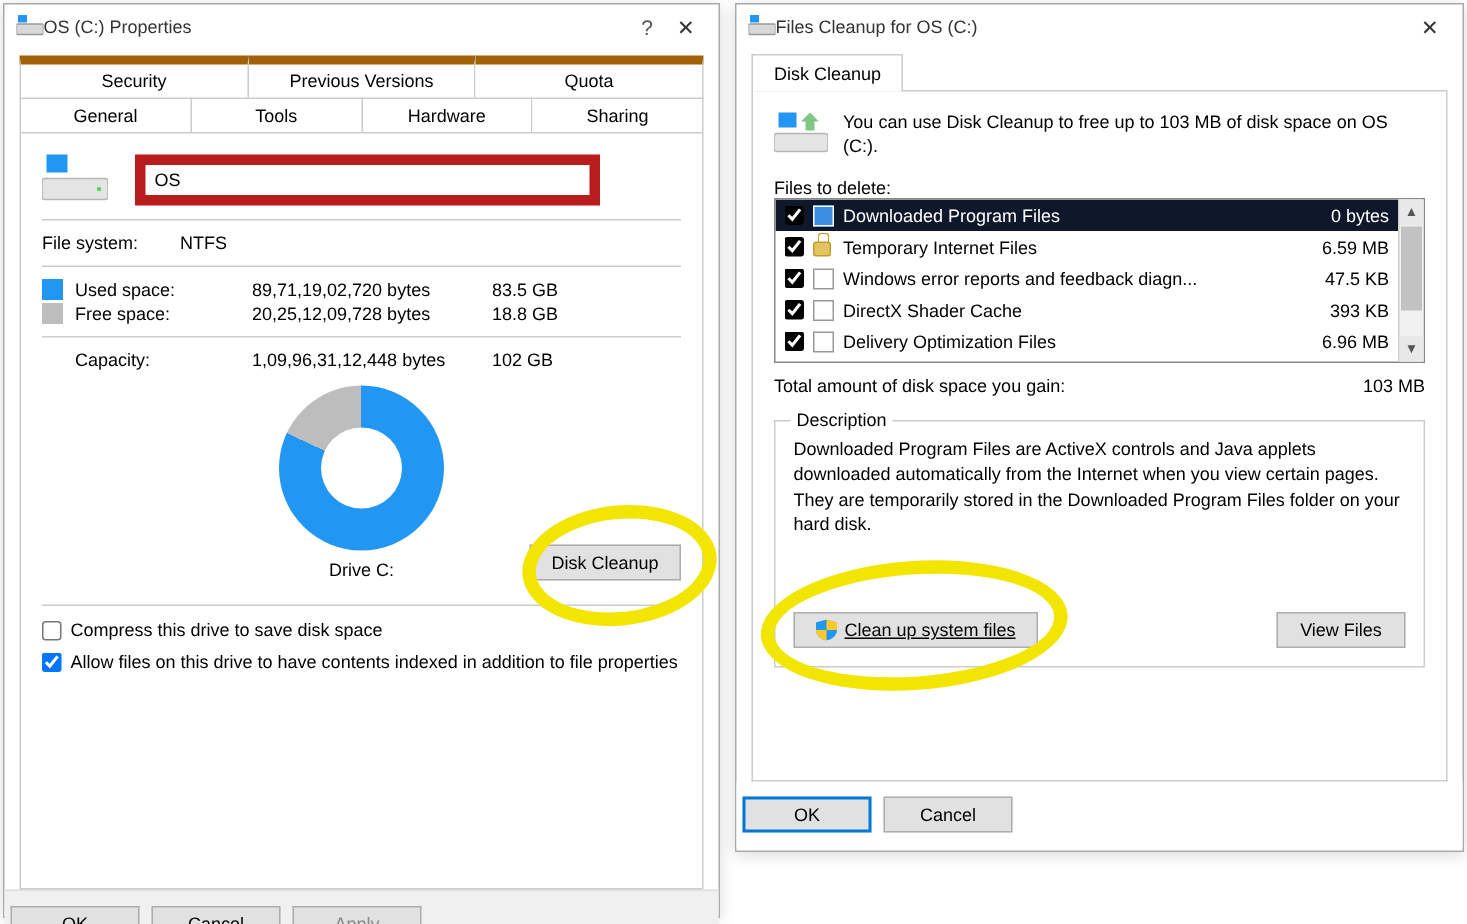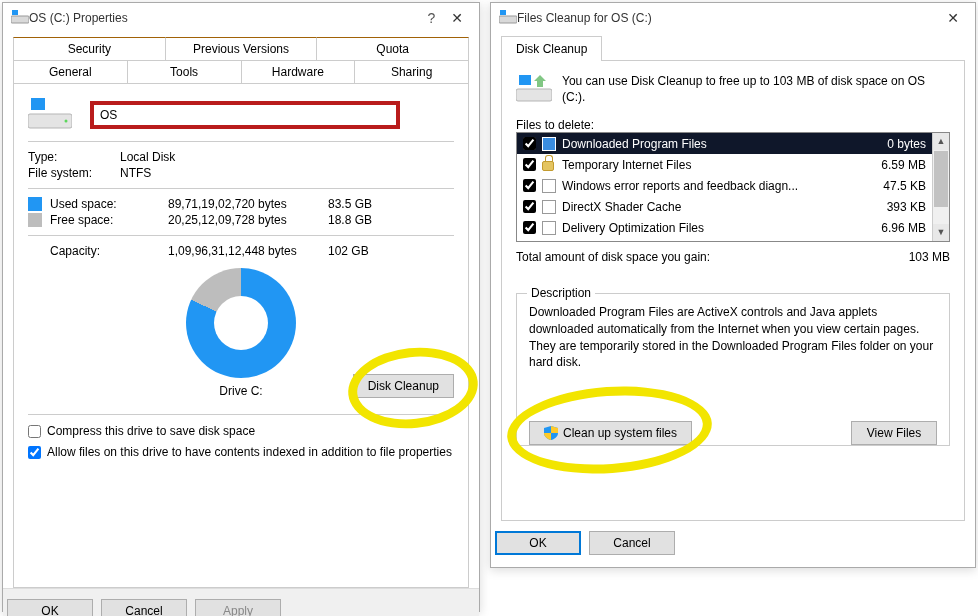--- a/index.html
+++ b/index.html
@@ -8,27 +8,27 @@
   .titlebar { display: flex; align-items: center; padding: 6px 8px; height: 30px; }
   .titlebar .title { flex: 1; font-size: 12px; color: #333; }
   .close-x { font-size: 14px; color: #333; padding: 0 8px; cursor: default; }
   .help-q { font-size: 14px; color: #555; padding: 0 8px; cursor: default; }
   .tab-area { margin: 4px 10px 0 10px; position: relative; }
   .tab-row { display: flex; }
   .tab { flex: 1; text-align: center; padding: 4px 0; border: 1px solid #ccc; border-bottom: none; background: #fff; font-size: 12px; cursor: default; position: relative; }
   .tab + .tab { border-left: none; }
   .tab.active { background: #fff; z-index: 2; }
   .tab.inactive { background: #fff; }
-  .tab-row.upper .tab { border-top: 1px solid #a16207; }
+  .tab-row.upper .tab { border-top: 6px solid #a16207; }
   .tab-body { border: 1px solid #ccc; padding: 10px 14px; position: relative; }
   .row { display: flex; align-items: center; margin: 2px 0; }
   .sep { border: none; border-top: 1px solid #ccc; margin: 8px 0; }
   .label { color: #000; }
   .val { color: #000; }
-  input.text { border: 4px solid #b91c1c; padding: 3px 6px; width: 310px; font-size: 12px; }
+  input.text { border: 7px solid #b91c1c; padding: 3px 6px; width: 310px; font-size: 12px; }
   .sq { width: 14px; height: 14px; display: inline-block; margin-right: 8px; }
   .used-sq { background: #2196f3; }
   .free-sq { background: #bdbdbd; }
   .donut { width: 110px; height: 110px; border-radius: 50%; background: conic-gradient(#2196f3 0deg 295deg, #bdbdbd 295deg 360deg); position: relative; margin: 10px auto 6px; }
   .donut::after { content: ""; position: absolute; top: 28px; left: 28px; width: 54px; height: 54px; background: #fff; border-radius: 50%; }
   .btn { background: #e1e1e1; border: 1px solid #adadad; padding: 4px 14px; font-size: 12px; cursor: default; min-width: 86px; text-align: center; }
   .btn.default { border: 2px solid #0078d7; padding: 3px 13px; }
   .btn.disabled { color: #888; }
   .check-row { display: flex; align-items: flex-start; margin: 5px 0; }
   .check-row input { margin: 2px 6px 0 0; }
@@ -46,21 +46,21 @@
   .file-item.selected { background: #0f172a; color: #fff; }
   .file-item input { margin: 0 6px 0 0; accent-color: #000; }
   .file-item .fi-icon { width: 14px; height: 14px; margin-right: 6px; display: inline-block; background: #fff; border: 1px solid #999; }
   .file-item.selected .fi-icon { border-color: #fff; }
   .file-item .fi-name { flex: 1; white-space: nowrap; overflow: hidden; text-overflow: ellipsis; font-size: 12px; }
   .file-item .fi-size { font-size: 12px; padding-left: 8px; }
   .scrollbar { width: 17px; background: #f0f0f0; border-left: 1px solid #ccc; display: flex; flex-direction: column; }
   .scrollbar .arrow { height: 17px; text-align: center; font-size: 9px; line-height: 17px; color: #555; background: #e8e8e8; }
   .scrollbar .thumb { flex: 0 0 56px; background: #c2c2c2; margin: 1px; }
   .scrollbar .track { flex: 1; }
-  .group { border: 1px solid #ccc; margin-top: 29px; padding: 10px 12px 0; position: relative; }
+  .group { border: 1px solid #ccc; margin-top: 16px; padding: 10px 12px 12px; position: relative; }
   .group .legend { position: absolute; top: -8px; left: 10px; background: #fff; padding: 0 4px; font-size: 12px; }
   .total-row { display: flex; justify-content: space-between; margin-top: 8px; }
   .shield { width: 14px; height: 14px; display: inline-block; margin-right: 5px; vertical-align: -2px; }
   .lock-icon { position: relative; }
   .lock-icon::before { content: ""; position: absolute; left: 3px; top: -3px; width: 6px; height: 6px; border: 1.5px solid #c39b2f; border-bottom: none; border-radius: 3px 3px 0 0; }
   .lock-icon-body { width: 12px; height: 10px; background: #e4c460; border: 1px solid #c39b2f; border-radius: 2px; margin-top: 3px; }
   
   .scribble { position: absolute; border-radius: 50%; border: 9px solid #f2e500; pointer-events: none; }
   .disk-little { display: inline-block; }
 </style>
@@ -98,24 +98,20 @@
           <svg width="44" height="34">
               <rect x="0" y="18" width="44" height="14" rx="2" fill="#e4e4e4" stroke="#b5b5b5"></rect>
               <circle cx="38" cy="25" r="1.5" fill="#5bd75b"></circle>
               <rect x="3" y="2" width="14" height="12" fill="#2196f3"></rect>
             </svg>
         </span>
         <input class="text" value="OS" style="">
       </div>
       <hr class="sep">
       <div class="row">
-          <span class="label" style="width:92px;">Type:</span>
-          <span class="val">Local Disk</span>
-        </div>
-      <div class="row">
           <span class="label" style="width:92px;">File system:</span>
           <span class="val">NTFS</span>
         </div>
       <hr class="sep">
       <div class="row">
         <span class="sq used-sq"></span>
         <span style="width:118px;">Used space:</span>
         <span style="width:160px;">89,71,19,02,720 bytes</span>
         <span>83.5 GB</span>
       </div>
@@ -230,21 +226,21 @@
 
     <div class="total-row">
       <span>Total amount of disk space you gain:</span>
       <span>103 MB</span>
     </div>
 
     <div class="group">
       <span class="legend">Description</span>
       <div style="line-height:1.4;">Downloaded Program Files are ActiveX controls and Java applets downloaded automatically from the Internet when you view certain pages. They are temporarily stored in the Downloaded Program Files folder on your hard disk.</div>
       <div style="display:flex; justify-content:space-between; margin-top:50px; position:relative;">
-        <button class="btn" style="display:flex; align-items:flex-start; min-width:160px; justify-content:center;">
+        <button class="btn" style="display:flex; align-items:flex-start; min-width:160px; justify-content:center;text-decoration:underline;">
           <span class="shield">
             <svg width="14" height="14" viewBox="0 0 14 14">
                 <path d="M7 0 L14 2 V7 C14 11 10 13.5 7 14 C4 13.5 0 11 0 7 V2 Z" fill="#2196f3"></path>
                 <path d="M7 0 L14 2 V7 L7 7 Z" fill="#ffca28"></path>
                 <path d="M0 7 L7 7 L7 14 C4 13.5 0 11 0 7 Z" fill="#ffca28"></path>
               </svg>
           </span>
           <span>Clean up system files</span>
         </button>
         <button class="btn">View Files</button>

